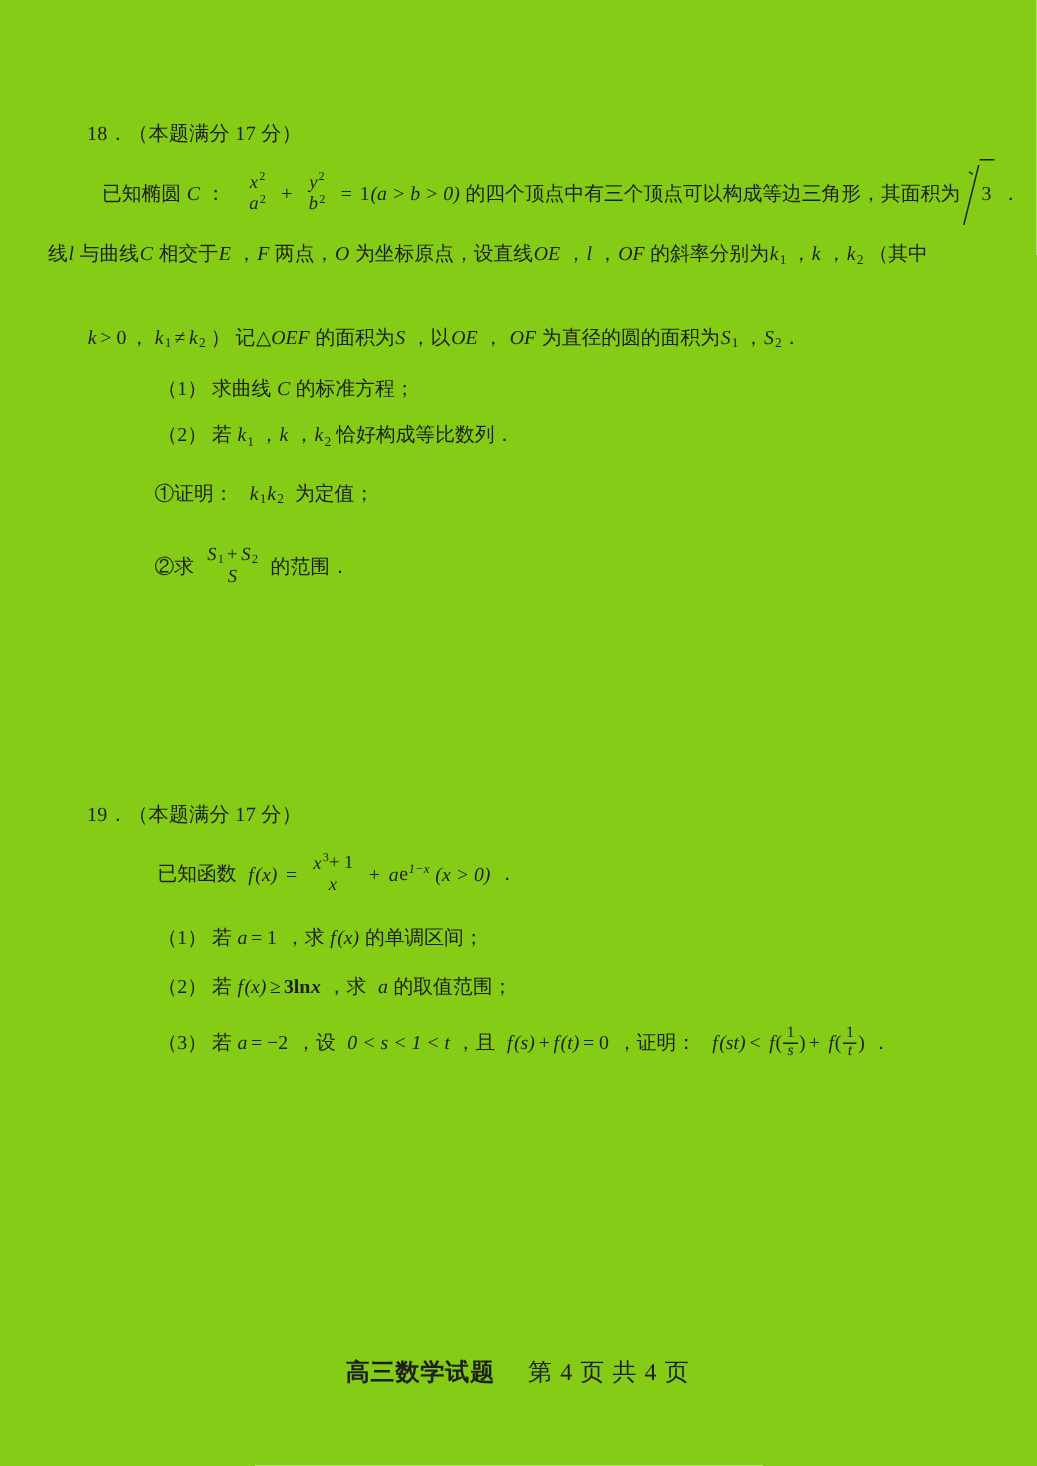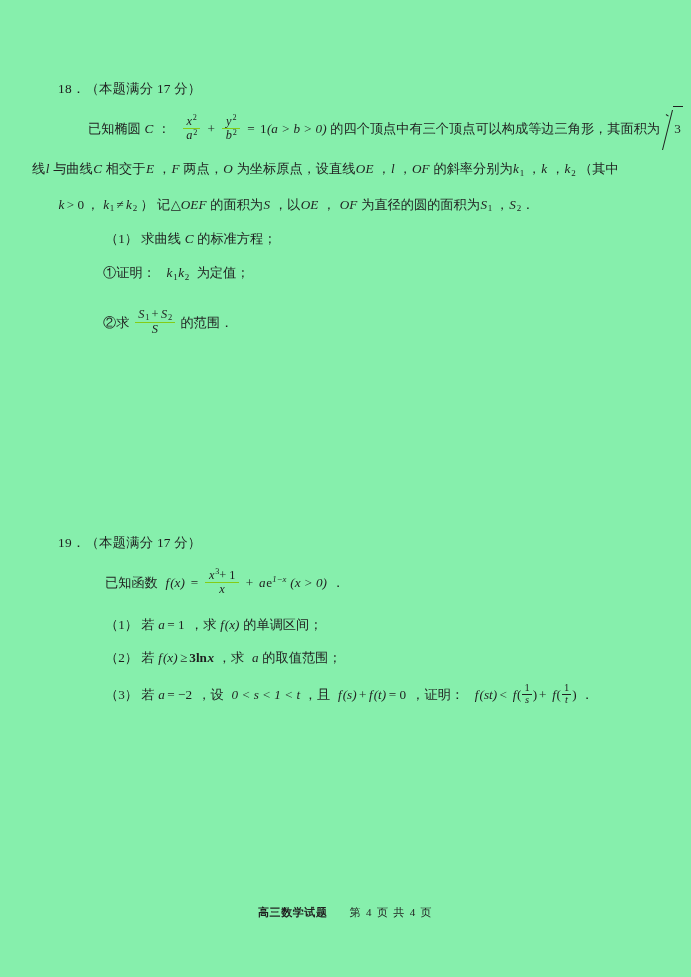--- a/index.html
+++ b/index.html
@@ -11,41 +11,41 @@
     width: 691px;
     height: 977px;
     position: relative;
     font-family: "Liberation Serif", "DejaVu Serif", serif;
     color: #1d1d1d;
     overflow: hidden;
   }
   .page {
     position: absolute;
     inset: 0;
-    background: #86efac;
+    background: #84cc16;
   }
 
   
   .qblock { position: absolute; left: 0; right: 0; }
   .line {
     position: relative;
     font-size: 13.2px;
     line-height: 26px;
     white-space: nowrap;
     color: #1f1f1f;
   }
   .cn { font-family: "Liberation Serif", "DejaVu Serif", serif; }
   .num-head {
     font-size: 13.4px;
     letter-spacing: .2px;
   }
 
   
   .ind0 { padding-left: 58px; }
-  .ind1 { padding-left: 88px; }
+  .ind1 { padding-left: 68px; }
   .ind2 { padding-left: 105px; }
   .ind3 { padding-left: 103px; }
 
   
   .mi { font-family: "Liberation Serif","DejaVu Serif",serif; font-style: italic; padding: 0 .5px; }
   .mu { font-family: "Liberation Serif","DejaVu Serif",serif; font-style: normal; }
   .op { padding: 0 2px; font-style: normal; }
   .subn {
     font-size: .68em;
     vertical-align: -0.28em;
@@ -113,21 +113,21 @@
     padding: 0 2px 0 1px;
     font-style: italic;
   }
   .sqrt > .rad.upright { font-style: normal; }
 
   
   .footer {
     position: absolute;
     left: 0; right: 0;
     text-align: center;
-    font-size: 11px;
+    font-size: 16px;
     color: #1f1f1f;
   }
   .footer .ft-title {
     font-weight: bold;
     letter-spacing: .6px;
   }
   .footer .ft-page {
     letter-spacing: 1.4px;
     margin-left: 22px;
   }
@@ -174,39 +174,47 @@
       <span class="cn">两点，</span><span class="mi">O</span>
       <span class="cn">为坐标原点，设直线</span><span class="mi">OE</span>
       <span class="cn">，</span><span class="mi">l</span>
       <span class="cn">，</span><span class="mi">OF</span>
       <span class="cn">的斜率分别为</span><span class="mi">k</span><span class="subn">1</span>
       <span class="cn">，</span><span class="mi">k</span>
       <span class="cn">，</span><span class="mi">k</span><span class="subn">2</span>
       <span class="cn">（其中</span>
     </div>
 
-    <div class="line ind0" style="line-height:30px; margin-top:2px;">
+    <div class="line ind0" style="line-height:30px; margin-top:22px;">
       <span class="mi">k</span><span class="op">&gt; 0</span><span class="cn">，</span>
       <span class="mi">k</span><span class="subn">1</span><span class="op">≠</span><span class="mi">k</span><span class="subn">2</span>
       <span class="cn">）</span>
       <span class="cn">记</span><span class="mi">△OEF</span>
       <span class="cn">的面积为</span><span class="mi">S</span>
       <span class="cn">，以</span><span class="mi">OE</span>
       <span class="cn">，</span><span class="gap-sm"></span><span class="mi">OF</span>
       <span class="cn">为直径的圆的面积为</span><span class="mi">S</span><span class="subn">1</span>
       <span class="cn">，</span><span class="mi">S</span><span class="subn">2</span><span class="cn">．</span>
     </div>
 
     <div class="line ind2" style="line-height:31px;">
       <span class="cn">（1）</span>
       <span class="cn">求曲线</span>
       <span class="mi">C</span>
       <span class="cn">的标准方程；</span>
     </div>
 
+    <div class="line ind2" style="line-height:31px;">
+      <span class="cn">（2）</span>
+      <span class="cn">若</span>
+      <span class="mi">k</span><span class="subn">1</span>
+      <span class="cn">，</span><span class="mi">k</span>
+      <span class="cn">，</span><span class="mi">k</span><span class="subn">2</span>
+      <span class="cn">恰好构成等比数列．</span>
+    </div>
 
     <div class="line ind3" style="line-height:38px;">
       <span class="cn">①</span><span class="cn">证明：</span><span class="gap"></span>
       <span class="mi">k</span><span class="subn">1</span><span class="mi">k</span><span class="subn">2</span>
       <span class="gap-sm"></span><span class="cn">为定值；</span>
     </div>
 
     <div class="line ind3" style="line-height:42px;">
       <span class="cn">②</span><span class="cn">求</span>
       <span class="frac">

